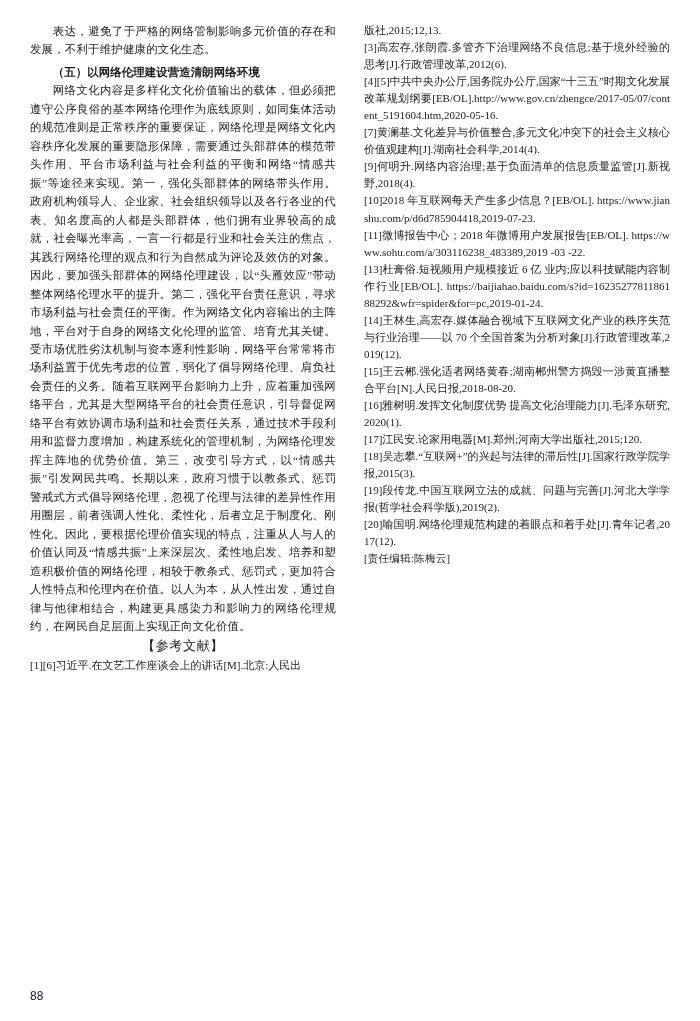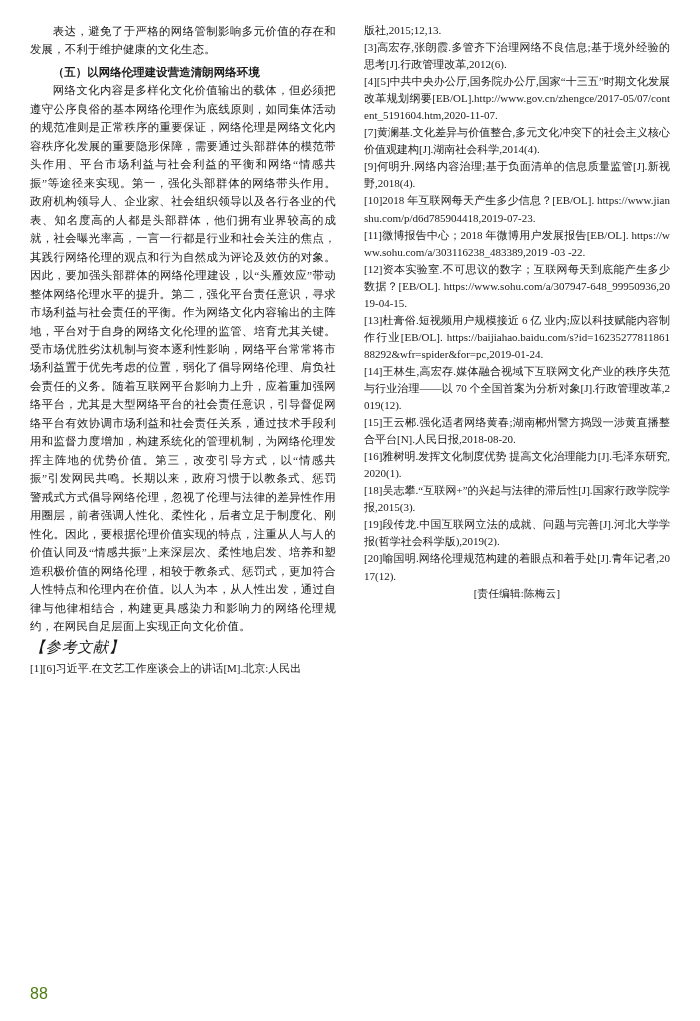--- a/index.html
+++ b/index.html
@@ -44,50 +44,49 @@
     text-indent: 2em;
     letter-spacing: 0.02em;
   }
   .section-head {
     text-indent: 2em;
     font-weight: bold;
     margin: 2px 0 1px 0;
     letter-spacing: 0.01em;
   }
   .refs-title {
-    text-align: left;
+    text-align: center;
     margin-top: 10px;
     margin-bottom: 2px;
-    font-size: 15px;
+    font-size: 13px;
     letter-spacing: 0.05em;
-    font-style: italic;
   }
   .ref-item {
     font-size: 11px;
     line-height: 1.55;
     text-align: justify;
     word-break: break-all;
     margin: 0;
   }
   .col-right .ref-item:first-child {
     margin-top: 0;
   }
   .editor-line {
     margin-top: 14px;
-    text-align: center;
+    text-align: left;
     font-size: 10.6px;
     letter-spacing: 0.02em;
   }
   .page-number {
     position: absolute;
     left: 30px;
     bottom: 18px;
-    font-size: 16px;
+    font-size: 12px;
     font-family: "Liberation Sans", sans-serif;
-    color: #4d7c0f;
+    color: #0f172a;
   }
   .spacer-small { height: 4px; }
 </style>
 </head>
 <body>
 
 <div class="page">
   <div class="columns">
 
     <div class="col col-left">
@@ -95,30 +94,30 @@
       <div class="spacer-small"></div>
       <p class="section-head">（五）以网络伦理建设营造清朗网络环境</p>
       <p class="body-p"><span>网络文化内容是多样化文化价值输出的载体，但必须把遵守公序良俗的基本网络伦理作为底线原则，如同集体活动的规范准则是正常秩序的重要保证，网络伦理是网络文化内容秩序化发展的重要隐形保障，需要通过头部群体的模范带头作用、平台市场利益与社会利益的平衡和网络“情感共振”等途径来实现。第一，强化头部群体的网络带头作用。政府机构领导人、企业家、社会组织领导以及各行各业的代表、知名度高的人都是头部群体，他们拥有业界较高的成就，社会曝光率高，一言一行都是行业和社会关注的焦点，其践行网络伦理的观点和行为自然成为评论及效仿的对象。因此，要加强头部群体的网络伦理建设，以“头雁效应”带动整体网络伦理水平的提升。第二，强化平台责任意识，寻求市场利益与社会责任的平衡。作为网络文化内容输出的主阵地，平台对于自身的网络文化伦理的监管、培育尤其关键。受市场优胜劣汰机制与资本逐利性影响，网络平台常常将市场利益置于优先考虑的位置，弱化了倡导网络伦理、肩负社会责任的义务。随着互联网平台影响力上升，应着重加强网络平台，尤其是大型网络平台的社会责任意识，引导督促网络平台有效协调市场利益和社会责任关系，通过技术手段利用和监督力度增加，构建系统化的管理机制，为网络伦理发挥主阵地的优势价值。第三，改变引导方式，以“情感共振”引发网民共鸣。长期以来，政府习惯于以教条式、惩罚警戒式方式倡导网络伦理，忽视了伦理与法律的差异性作用用圈层，前者强调人性化、柔性化，后者立足于制度化、刚性化。因此，要根据伦理价值实现的特点，注重从人与人的价值认同及“情感共振”上来深层次、柔性地启发、培养和塑造积极价值的网络伦理，相较于教条式、惩罚式，更加符合人性特点和伦理内在价值。以人为本，从人性出发，通过自律与他律相结合，构建更具感染力和影响力的网络伦理规约，在网民自足层面上实现正向文化价值。</span></p>
       <p class="refs-title">【参考文献】</p>
       <p class="ref-item">[1][6]习近平.在文艺工作座谈会上的讲话[M].北京:人民出</p>
     </div>
 
     <div class="col col-right">
       <p class="ref-item">版社,2015;12,13.</p>
       <p class="ref-item">[3]高宏存,张朗霞.多管齐下治理网络不良信息;基于境外经验的思考[J].行政管理改革,2012(6).</p>
-      <p class="ref-item">[4][5]中共中央办公厅,国务院办公厅,国家“十三五”时期文化发展改革规划纲要[EB/OL].http://www.gov.cn/zhengce/2017-05/07/content_5191604.htm,2020-11-07.</p>
+      <p class="ref-item">[4][5]中共中央办公厅,国务院办公厅,国家“十三五”时期文化发展改革规划纲要[EB/OL].http://www.gov.cn/zhengce/2017-05/07/content_5191604.htm,2020-05-16.</p>
       <p class="ref-item">[7]黄澜基.文化差异与价值整合,多元文化冲突下的社会主义核心价值观建构[J].湖南社会科学,2014(4).</p>
       <p class="ref-item">[9]何明升.网络内容治理;基于负面清单的信息质量监管[J].新视野,2018(4).</p>
       <p class="ref-item">[10]2018 年互联网每天产生多少信息？[EB/OL]. https://www.jianshu.com/p/d6d785904418,2019-07-23.</p>
       <p class="ref-item">[11]微博报告中心；2018 年微博用户发展报告[EB/OL]. https://www.sohu.com/a/303116238_483389,2019 -03 -22.</p>
-      <p class="ref-item">[12]资本实验室.不可思议的数字；互联网每天到底能产生多少数据？[EB/OL]. https://www.sohu.com/a/307947-648_99950936,2019-04-15.</p>
       <p class="ref-item">[13]杜膏俗.短视频用户规模接近 6 亿 业内;应以科技赋能内容制作行业[EB/OL]. https://baijiahao.baidu.com/s?id=1623527781186188292&amp;wfr=spider&amp;for=pc,2019-01-24.</p>
       <p class="ref-item">[14]王林生,高宏存.媒体融合视域下互联网文化产业的秩序失范与行业治理——以 70 个全国首案为分析对象[J].行政管理改革,2019(12).</p>
       <p class="ref-item">[15]王云郴.强化适者网络黄春;湖南郴州警方捣毁一涉黄直播整合平台[N].人民日报,2018-08-20.</p>
       <p class="ref-item">[16]雅树明.发挥文化制度优势 提高文化治理能力[J].毛泽东研究,2020(1).</p>
+      <p class="ref-item">[17]江民安.论家用电器[M].郑州;河南大学出版社,2015;120.</p>
       <p class="ref-item">[18]吴志攀.“互联网+”的兴起与法律的滞后性[J].国家行政学院学报,2015(3).</p>
       <p class="ref-item">[19]段传龙.中国互联网立法的成就、问题与完善[J].河北大学学报(哲学社会科学版),2019(2).</p>
       <p class="ref-item">[20]喻国明.网络伦理规范构建的着眼点和着手处[J].青年记者,2017(12).</p>
       <p class="ref-item"></p>
       <p class="editor-line">[责任编辑:陈梅云]</p>
     </div>
 
   </div>
   <div class="page-number">88</div>
 </div>

